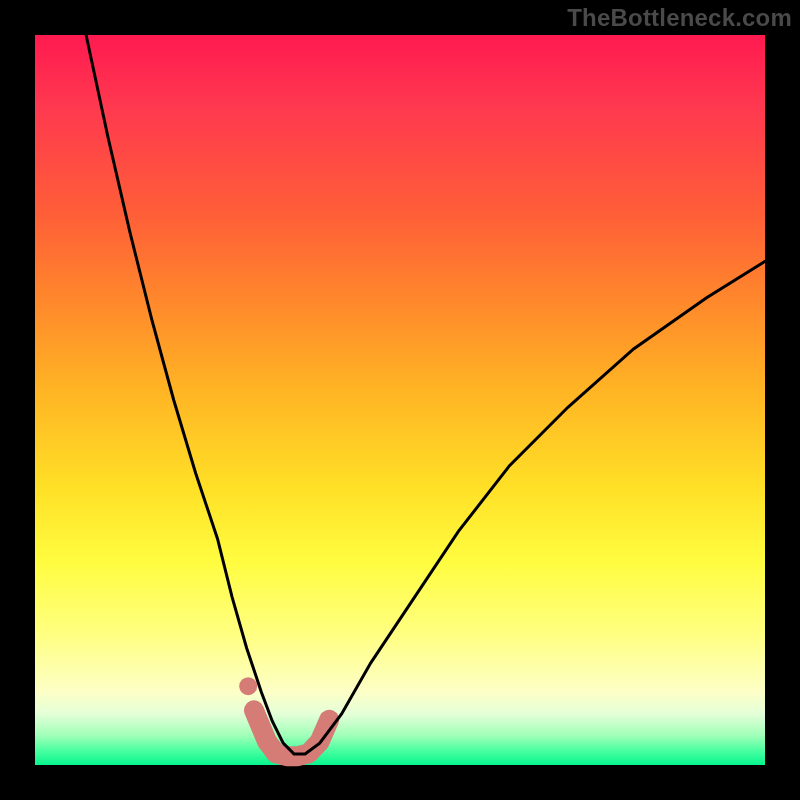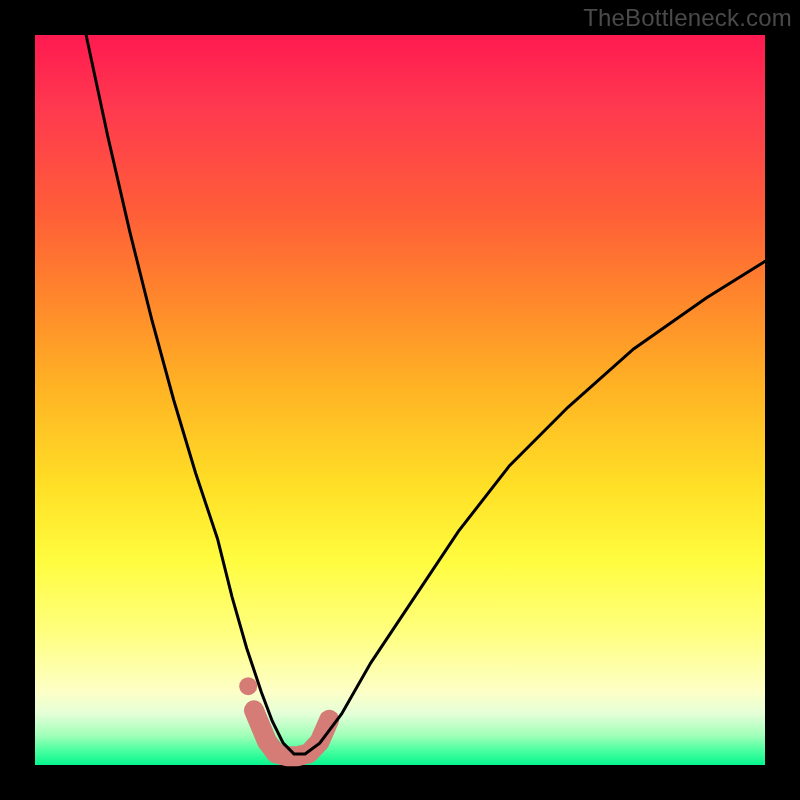--- a/index.html
+++ b/index.html
@@ -40,21 +40,21 @@
       #4bffa0 98%,
       #06f58e 100%
     );
   }
   .watermark {
     position: absolute;
     top: 4px;
     right: 8px;
     color: #4a4a4a;
     font-size: 24px;
-    font-weight: 400;
+    font-weight: 700;
     letter-spacing: 0.2px;
     z-index: 5;
   }
   svg.curve {
     position: absolute;
     left: 0;
     top: 0;
     width: 730px;
     height: 730px;
     overflow: visible;

